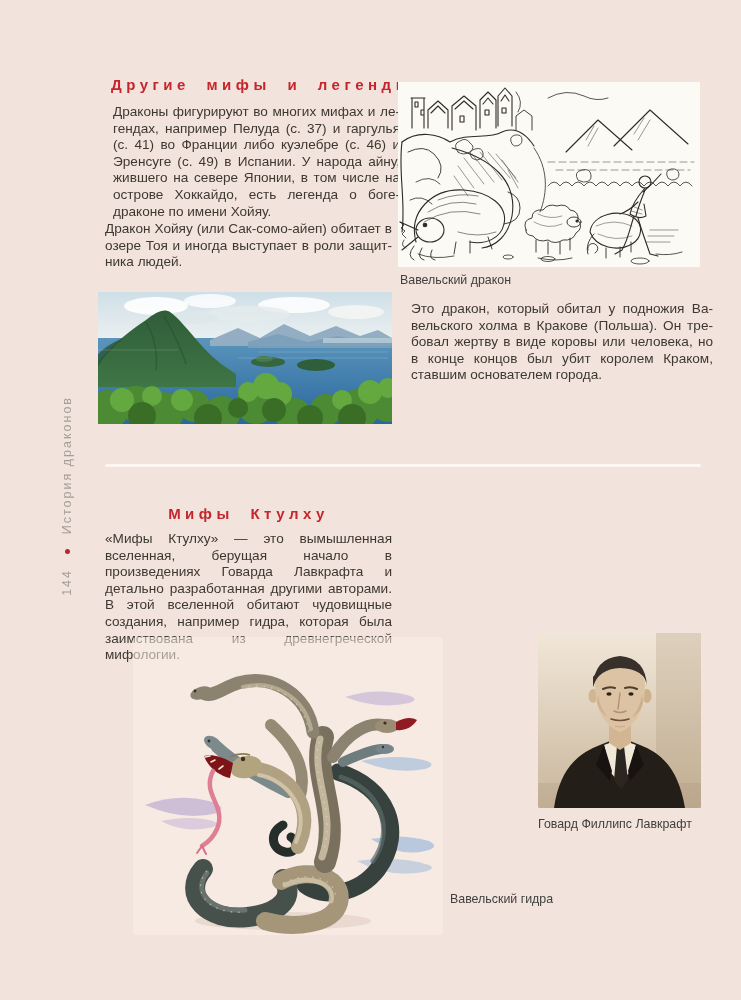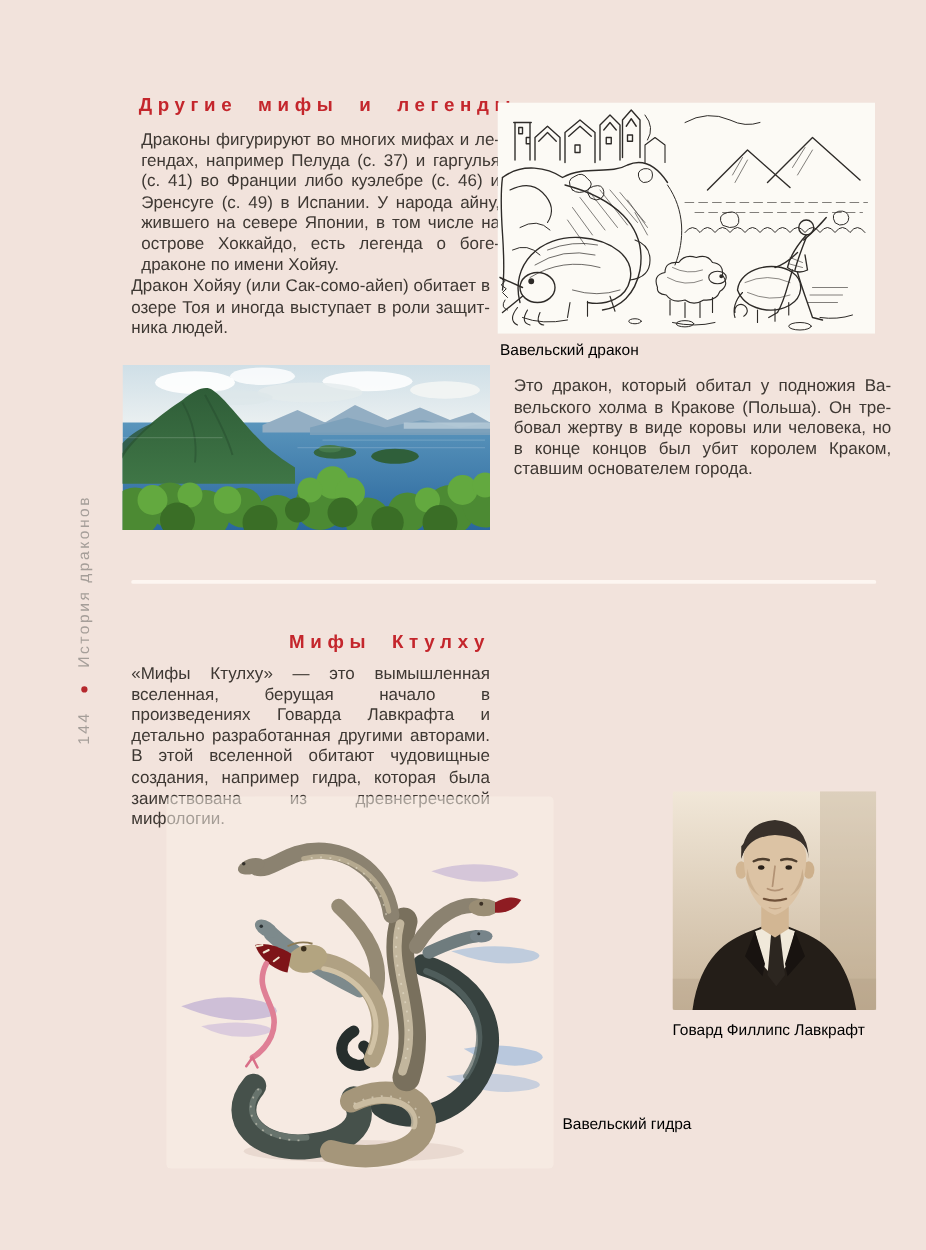--- a/index.html
+++ b/index.html
@@ -25,35 +25,35 @@
   }
   .side-dot{width:5px;height:5px;border-radius:50%;background:#b5282d;}
 
   
   .sec-heading{
     position:absolute;
     color:#c4262c;font-weight:bold;font-size:15px;
     letter-spacing:4.5px;word-spacing:8px;white-space:nowrap;
   }
   .h-other{left:111px;top:76px;}
-  .h-cthulhu{left:105px;top:505px;width:287px;text-align:right;white-space:normal;}
+  .h-cthulhu{left:105px;top:505px;width:287px;text-align:center;white-space:normal;}
 
   
   .para{
     position:absolute;font-size:13.6px;line-height:16.6px;
     text-align:justify;hyphens:manual;color:#3e3833;
   }
   .p1{left:105px;top:104px;width:287px;margin-left:8px;}
   .p2{left:105px;top:221px;width:287px;}
   .p-wawel{left:399px;top:301px;width:302px;margin-left:12px;}
   .p-cth-left{left:105px;top:531px;width:287px;}
   .p-cth-right{left:399px;top:531px;width:302px;}
 
   .caption{
-    position:absolute;font-size:12.4px;color:#000000;line-height:15px;text-align:center;
+    position:absolute;font-size:12.4px;color:#404040;line-height:15px;text-align:center;
   }
   .cap-wawel{left:400px;top:273px;}
   .cap-lake{left:105px;top:431px;}
   .cap-hydra{left:450px;top:892px;}
   .cap-hpl{left:538px;top:817px;}
 
   
   .fig{position:absolute;}
   .fig svg{display:block;}
   .fig-wawel{left:398px;top:82px;width:302px;height:185px;}

